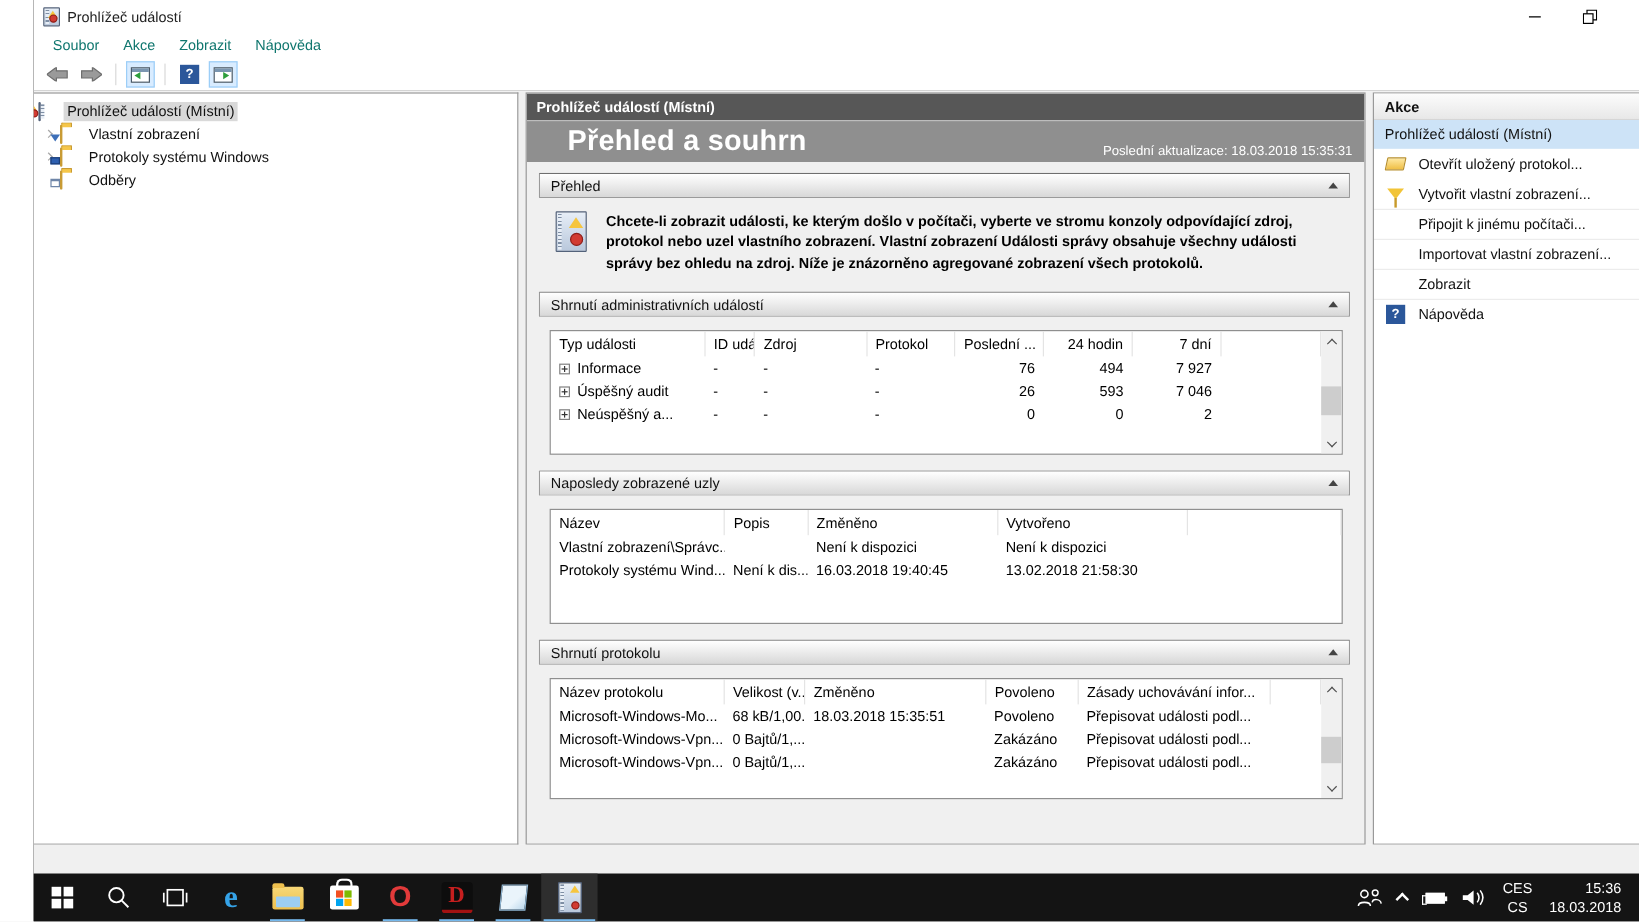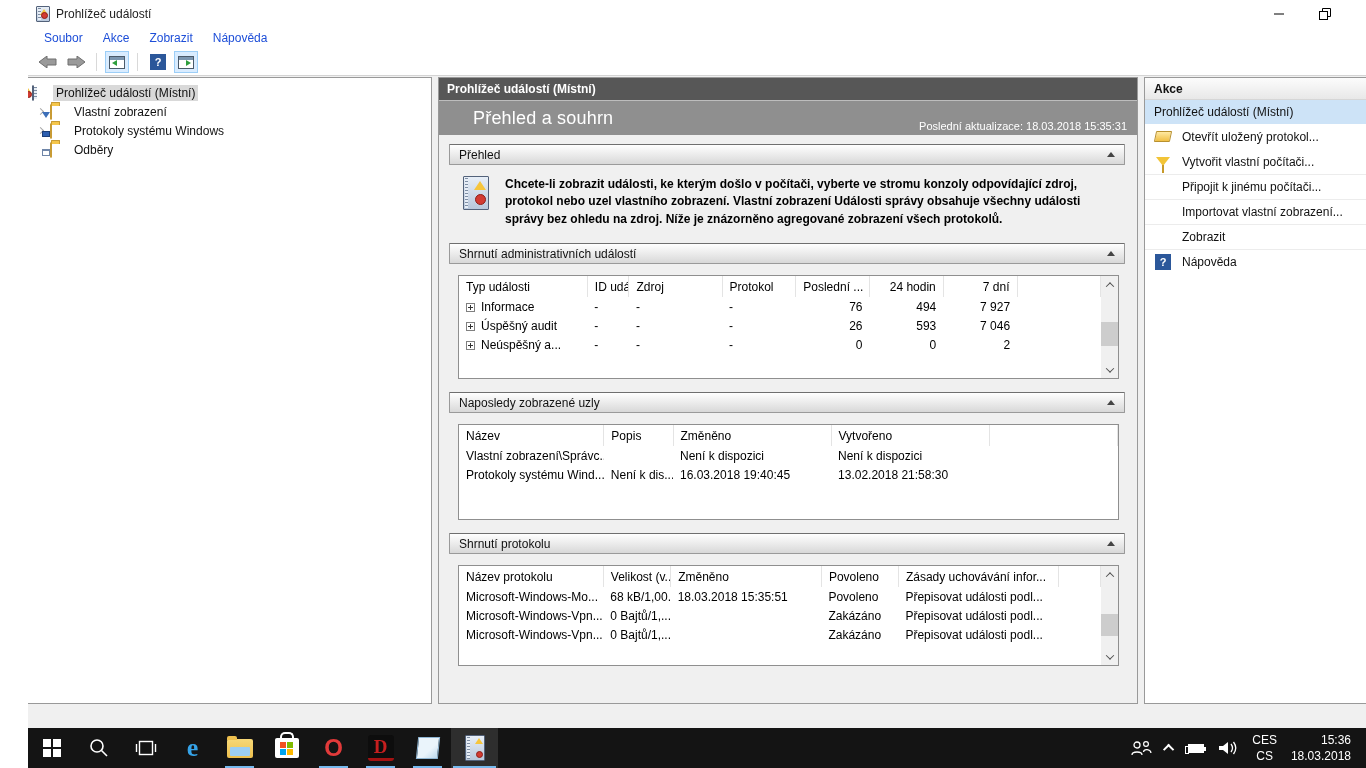--- a/index.html
+++ b/index.html
@@ -6,21 +6,21 @@
   body { font-family:"Liberation Sans", sans-serif; }
   .screen { position:relative; width:1366px; height:768px; background:#000; overflow:hidden;margin-left:28px; }
 
   
   .window { position:absolute; top:0; left:0; width:1366px; height:728px; background:#fff; display:flex; flex-direction:column; }
   .titlebar { height:27px; display:flex; align-items:center; padding:0 0 0 8px; background:#fff; }
   .titlebar .app-title { font-size:12px; color:#222; margin-left:6px; flex:1; }
   .win-controls { display:flex; height:100%; }
   .win-btn { width:46px; display:flex; align-items:center; justify-content:center; }
   .menubar { height:22px; display:flex; align-items:center; background:#fff; padding-left:6px; }
-  .menu-item { font-size:12px; color:#1d4ed8; padding:3px 10px;text-align:right; }
+  .menu-item { font-size:12px; color:#0f766e; padding:3px 10px;text-align:right; }
   .toolbar { height:27px; display:flex; align-items:center; background:#fff; border-bottom:1px solid #d4d4d4; padding-left:8px; gap:4px; }
   .tb-sep { width:1px; height:18px; background:#d9d9d9; margin:0 4px; }
   .tool-btn { width:24px; height:22px; display:flex; align-items:center; justify-content:center; }
   .tool-btn.boxed { background:#d9ecff; border:1px solid #9ccef7; }
 
   
   .console-ico { width:16px; height:13px; border:1px solid #4a5a6a; background:#fff; position:relative; }
   .console-ico::before { content:''; position:absolute; top:0; left:0; right:0; height:3px; background:#7a95b0; }
   .console-ico .tri { position:absolute; bottom:2px; width:0; height:0; border-top:3px solid transparent; border-bottom:3px solid transparent; }
   .console-ico .tri.left  { left:2px; border-right:5px solid #2e9e3c; }
@@ -54,21 +54,21 @@
 
   
   .ev-ico { position:relative; width:14px; height:16px; background:linear-gradient(#e7eef7,#b9c8dc); border:1px solid #53627a; border-radius:1px; }
   .ev-ico::before { content:''; position:absolute; left:1px; top:1px; bottom:1px; width:3px; background:repeating-linear-gradient(#7e8ea4 0 1px, #e8eef6 1px 3px); }
   .ev-ico .warn { position:absolute; right:1px; top:2px; width:0; height:0; border-left:4px solid transparent; border-right:4px solid transparent; border-bottom:6px solid #f6c53d; }
   .ev-ico .err { position:absolute; right:1px; bottom:2px; width:7px; height:7px; border-radius:50%; background:#d23b32; border:1px solid #8e1f1a; }
 
   
   .console-header { height:22px; background:#575757; color:#fff; font-size:12px; font-weight:bold; line-height:22px; padding-left:8px; }
   .banner { height:35px; background:#8f8f8f; border-top:1px solid #bdbdbd; color:#fff; display:flex; align-items:center; justify-content:space-between; padding:0 10px 0 34px; }
-  .banner-title { font-size:18px; font-weight:400; letter-spacing:.2px; }
+  .banner-title { font-size:24px; font-weight:700; letter-spacing:.2px; }
   .banner-update { font-size:11px; align-self:flex-end; margin-bottom:3px; }
   .center-content { flex:1; padding:9px 12px 0 10px; overflow:hidden; }
   .section { margin-bottom:13px; }
   .section-header { height:21px; background:linear-gradient(#ffffff,#d8d8d8); border:1px solid #9a9a9a; border-top-color:#6f6f6f; display:flex; align-items:center; justify-content:space-between; padding:0 9px; font-size:12px; color:#111; border-radius:1px; }
   .collapse { width:0; height:0; border-left:4px solid transparent; border-right:4px solid transparent; border-bottom:5px solid #444; }
   .overview-body { display:flex; gap:16px; padding:11px 10px 2px 14px; font-size:12px; color:#000; }
   .overview-body .ev-ico.big { width:26px; height:34px; flex:none; }
   .overview-body .ev-ico.big .warn { border-left-width:6px; border-right-width:6px; border-bottom-width:9px; right:2px; top:4px; }
   .overview-body .ev-ico.big .err { width:11px; height:11px; right:2px; bottom:4px; }
   .overview-text { line-height:1.45; max-width:640px;font-weight:bold; }
@@ -430,21 +430,21 @@
         <div class="action-item">
           <span class="a-icon">
               <span class="openfolder"></span>
             </span>
           <span>Otevřít uložený protokol...</span>
         </div>
         <div class="action-item">
           <span class="a-icon">
               <span class="funnel-big"></span>
             </span>
-          <span>Vytvořit vlastní počítači...</span>
+          <span>Vytvořit vlastní zobrazení...</span>
         </div>
         <div class="action-item sep">
           <span>Připojit k jinému počítači...</span>
         </div>
         <div class="action-item sep">
           <span>Importovat vlastní zobrazení...</span>
         </div>
         <div class="action-item sep">
           <span>Zobrazit</span>
           <span class="submenu-arrow"></span>

